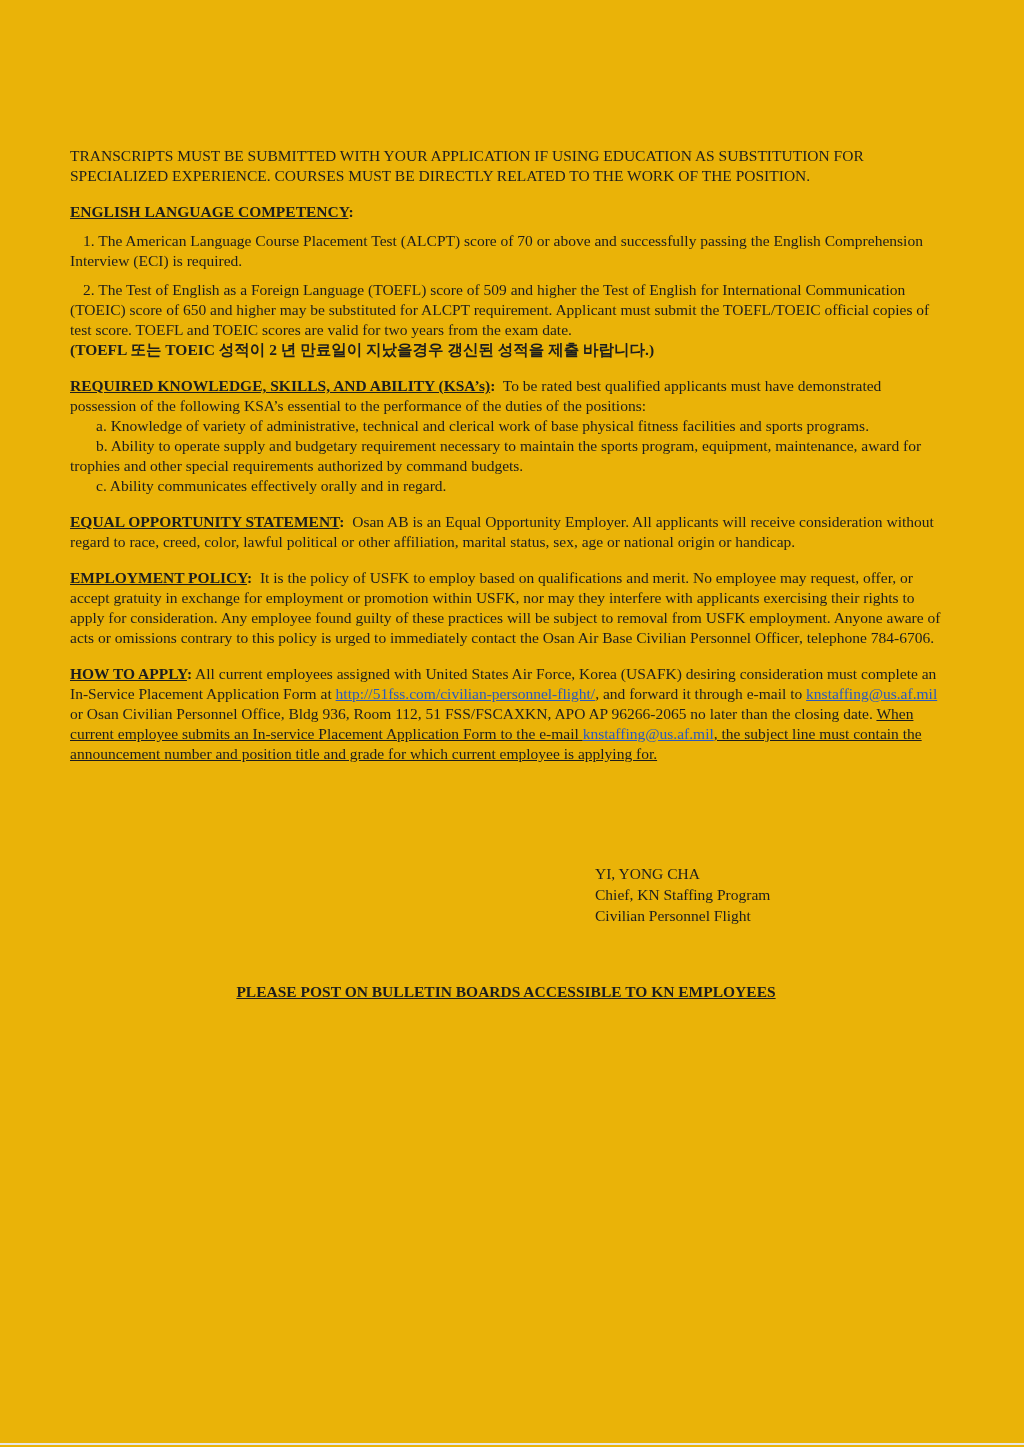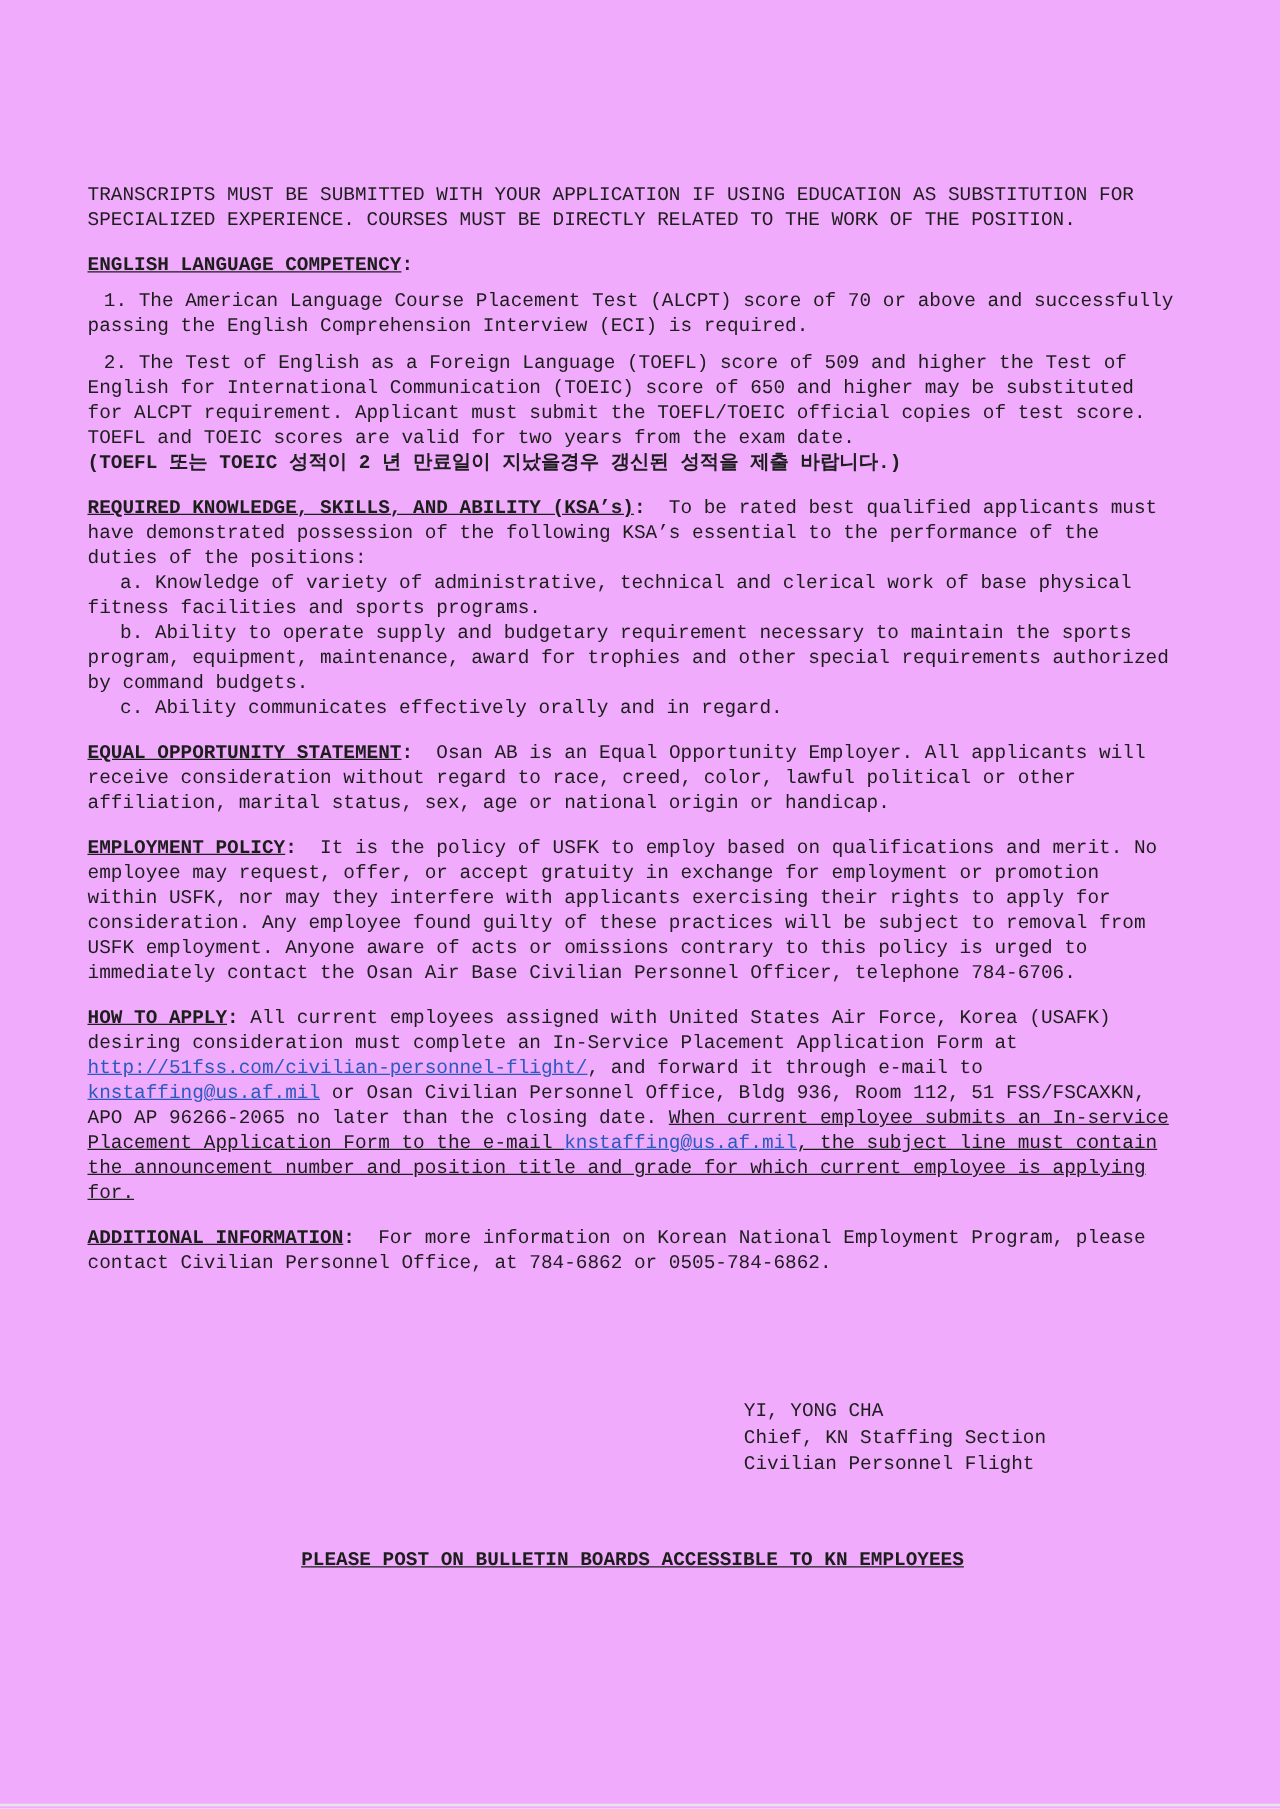--- a/index.html
+++ b/index.html
@@ -1,22 +1,22 @@
 <!DOCTYPE html>
 <html><head>
 <meta charset="utf-8">
 <style>
   * { box-sizing: border-box; }
   html, body { margin: 0; padding: 0; background: #ffffff; }
   .page {
     position: relative;
     width: 1024px;
     height: 1447px;
-    background: #f0abfc;
-    font-family: Liberation Mono, monospace;
+    background: #eab308;
+    font-family: Liberation Serif, serif;
     font-size: 15.5px;
     line-height: 20px;
     color: #1d1d1d;
     overflow: hidden;
   }
   .content { padding: 146px 82px 0 70px; }
   p { margin: 0; }
   .sec    { margin-top: 16px; }
   .sec-lg { margin-top: 16px; }
   .gap-sm { margin-top: 9px; }
@@ -75,27 +75,24 @@
     </div>
 
     <div class="sec">
       <p><span class="heading">EMPLOYMENT POLICY</span><span class="colon">:</span>&nbsp; <span>It is the policy of USFK to employ based on qualifications and merit.  No employee may request, offer, or accept gratuity in exchange for employment or promotion within USFK, nor may they interfere with applicants exercising their rights to apply for consideration.  Any employee found guilty of these practices will be subject to removal from USFK employment.  Anyone aware of acts or omissions contrary to this policy is urged to immediately contact the Osan Air Base Civilian Personnel Officer, telephone 784-6706.</span></p>
     </div>
 
     <div class="sec">
       <p><span class="heading">HOW TO APPLY</span><span class="colon">:</span> <span>All current employees assigned with United States Air Force, Korea (USAFK) desiring consideration must complete an In-Service Placement Application Form at </span><a class="link">http://51fss.com/civilian-personnel-flight/</a><span>, and forward it through e-mail to </span><a class="link">knstaffing@us.af.mil</a><span> or Osan Civilian Personnel Office, Bldg 936, Room 112, 51 FSS/FSCAXKN, APO AP 96266-2065 no later than the closing date.  </span><span class="u">When current employee submits an In-service Placement Application Form to the e-mail </span><a class="link">knstaffing@us.af.mil</a><span class="u">, the subject line must contain the announcement number and position title and grade for which current employee is applying for.</span></p>
     </div>
 
-    <div class="sec">
-      <p><span class="heading">ADDITIONAL INFORMATION</span><span class="colon">:</span>&nbsp; <span>For more information on Korean National Employment Program, please contact Civilian Personnel Office, at 784-6862 or 0505-784-6862.</span></p>
-    </div>
 
     <div class="signature">
       <p>YI, YONG CHA</p>
-      <p>Chief, KN Staffing Section</p>
+      <p>Chief, KN Staffing Program</p>
       <p>Civilian Personnel Flight</p>
     </div>
 
     <p class="footer-notice"><span class="u">PLEASE POST ON BULLETIN BOARDS ACCESSIBLE TO KN EMPLOYEES</span></p>
 
   </div>
   <div class="bottom-edge"></div>
 </div>
 
 </body></html>

